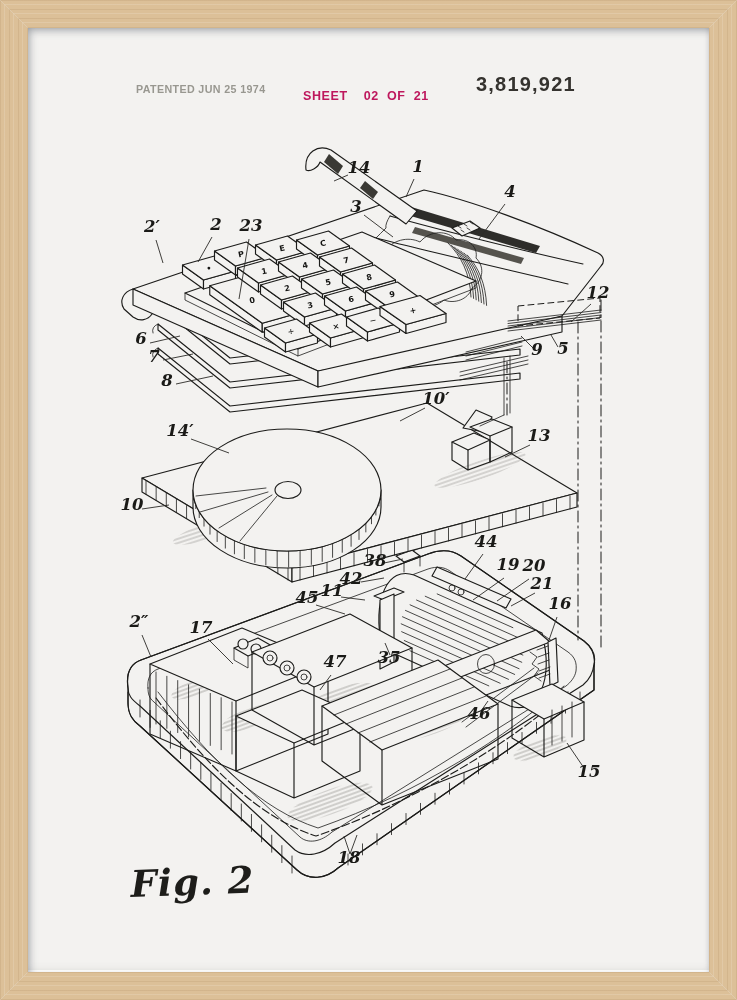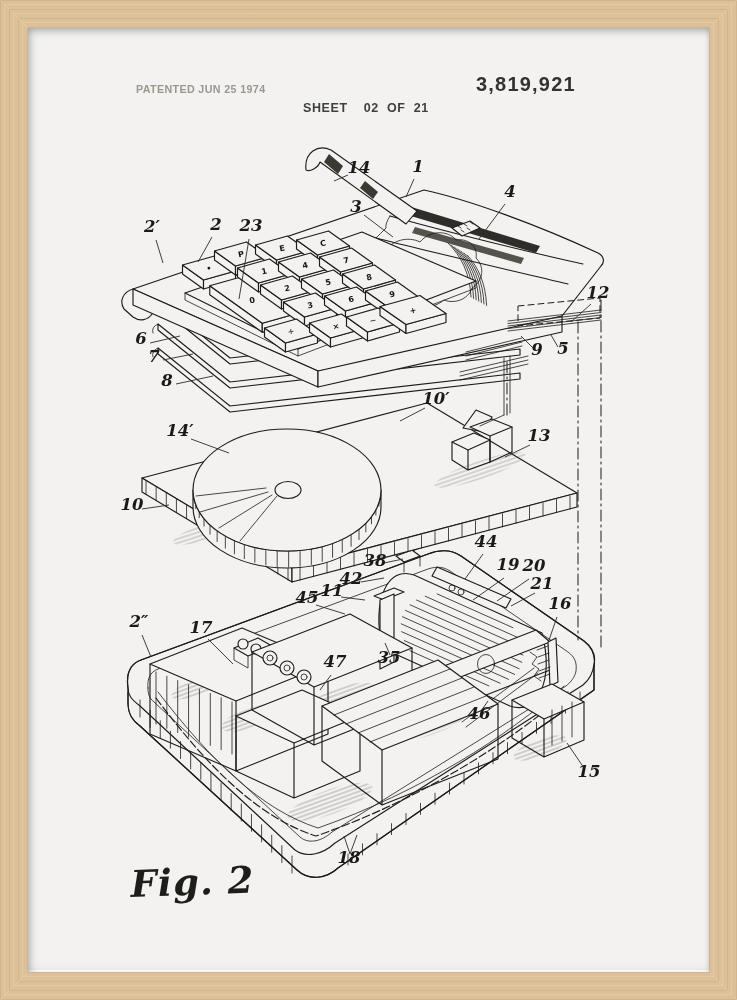--- a/index.html
+++ b/index.html
@@ -32,21 +32,21 @@
       inset -3px 0 6px -4px rgba(88,94,105,.35),
       inset 0 -2px 0 rgba(255,255,255,.85),
       inset 0 -6px 10px -6px rgba(120,120,115,.25);
   }
   
   .ptext{position:absolute;white-space:pre;line-height:1}
   #stamp{left:136px;top:84px;font-size:11.5px;font-weight:bold;color:#8f8e86;
     letter-spacing:.4px;transform:scaleX(.93);transform-origin:left top;opacity:.9}
   #patent-number{left:476px;top:74px;font-size:20px;font-weight:bold;color:#35332f;
     letter-spacing:1.2px;font-family:"Liberation Sans",sans-serif}
-  #sheet-line{left:303px;top:102px;font-size:12.5px;font-weight:bold;color:#404040;
+  #sheet-line{left:303px;top:90px;font-size:12.5px;font-weight:bold;color:#be185d;
     letter-spacing:.6px;word-spacing:4px}
   #fig-caption{left:130px;top:866px;font-size:37px;font-style:italic;font-weight:bold;
     font-family:"DejaVu Serif",serif;color:#1d1d1a;transform:rotate(-2deg);
     transform-origin:left top;letter-spacing:1px}
   
   #drawing-svg{position:absolute;left:28px;top:28px;width:681px;height:944px}
   .ln{fill:none;stroke:#1c1c1a;stroke-width:1.15;stroke-linejoin:round;stroke-linecap:round}
   .thin{stroke-width:.8}
   .fw{fill:#f3f2f0;stroke:#1c1c1a;stroke-width:1.15;stroke-linejoin:round}
   .dashdot{stroke-dasharray:11 4 2 4;stroke-width:1}

